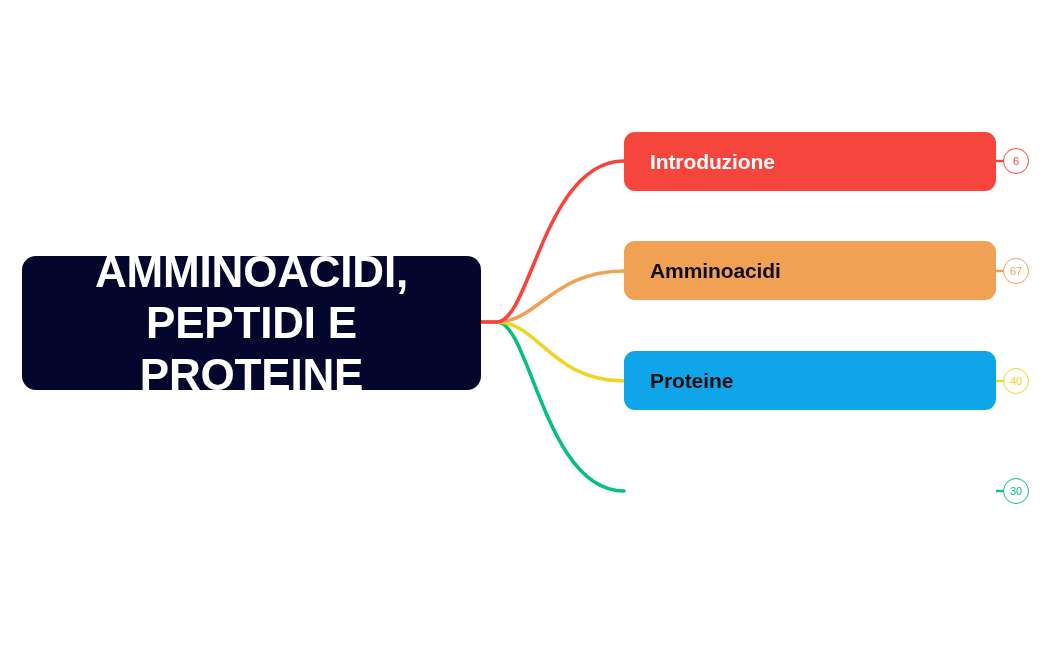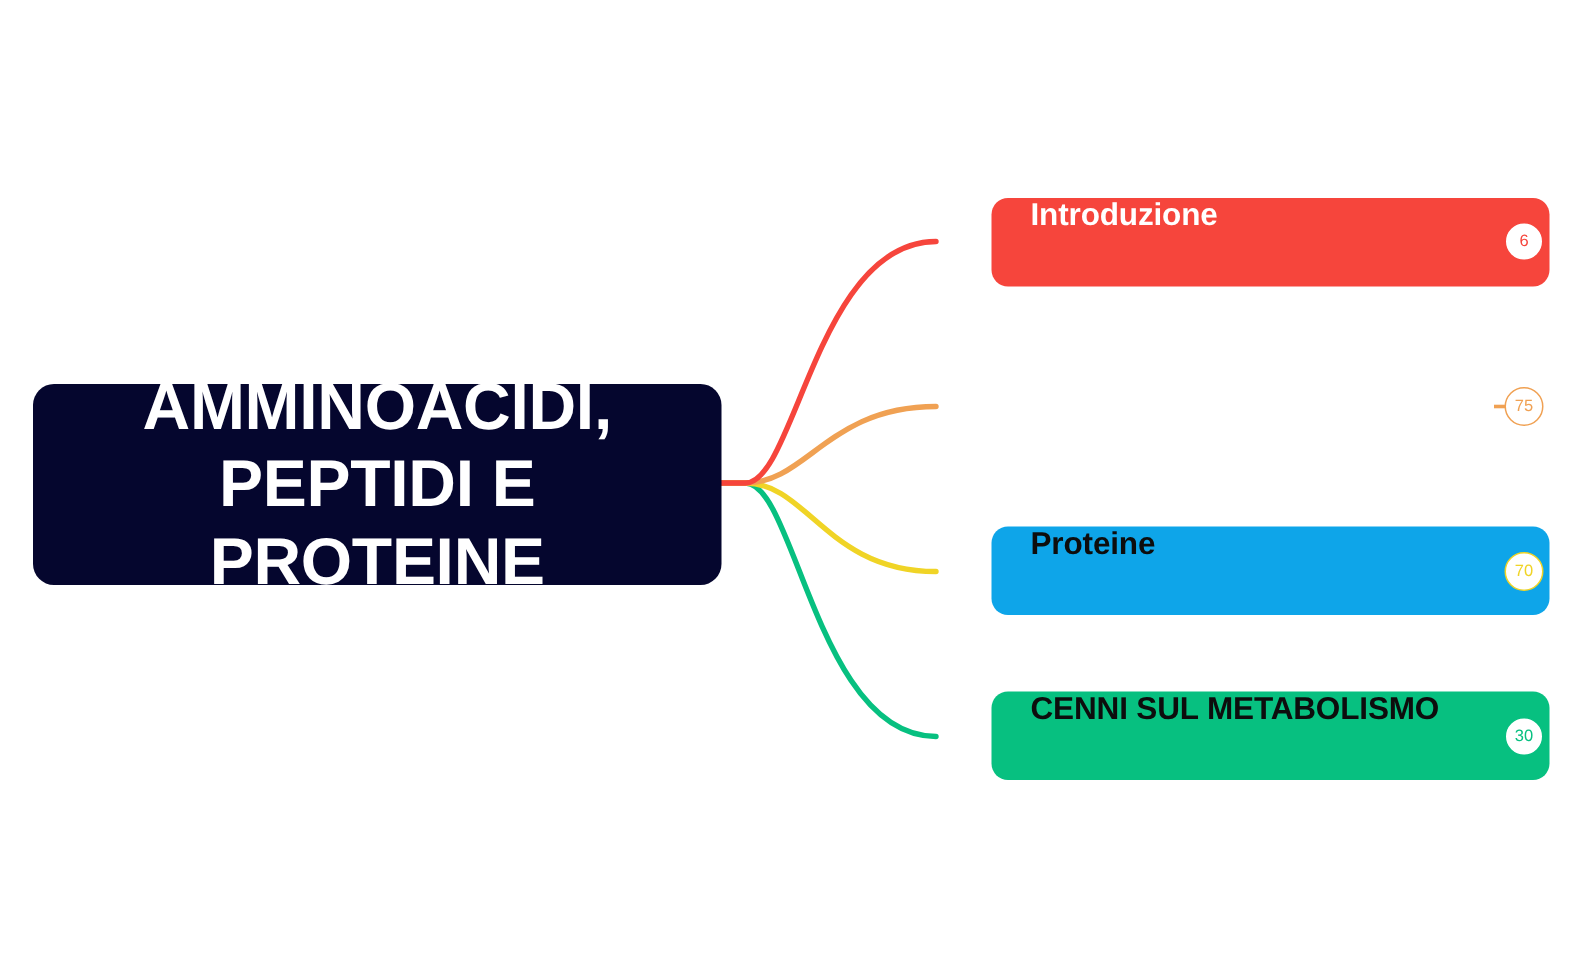--- a/index.html
+++ b/index.html
@@ -49,26 +49,26 @@
     font-weight: bold;
     line-height: 1.17;
     text-align: center;
     letter-spacing: -0.2px;
     white-space: pre-line;
   }
 
   
   .branch-node {
     position: absolute;
-    left: 661px;
+    left: 624px;
     width: 372px;
     height: 59px;
     border-radius: 11px;
     display: flex;
-    align-items: flex-start;
+    align-items: center;
     box-sizing: border-box;
     padding-left: 26px;
   }
   .branch-label {
     font-size: 21px;
     font-weight: bold;
     letter-spacing: -0.1px;
     white-space: nowrap;
   }
 
@@ -114,31 +114,31 @@
 PEPTIDI E PROTEINE</div>
   </div>
 
   <div class="branch-node" style="top:132px; background:#f6453c">
     <div class="branch-label" style="color:#ffffff">Introduzione</div>
   </div>
   <div class="count-badge" style="top:148px; color:#f6453c">
     <span>6</span>
   </div>
 
+  <div class="branch-node" style="top:241px; background:#f0a153">
+    <div class="branch-label" style="color:#0d0d0d">Amminoacidi</div>
+  </div>
   <div class="count-badge" style="top:258px; color:#f0a153">
-    <span>75</span>
+    <span>67</span>
   </div>
 
   <div class="branch-node" style="top:351px; background:#0ea5e9">
     <div class="branch-label" style="color:#0d0d0d">Proteine</div>
   </div>
   <div class="count-badge" style="top:368px; color:#f0d426">
-    <span>70</span>
+    <span>40</span>
   </div>
 
-  <div class="branch-node" style="top:461px; background:#07c080">
-    <div class="branch-label" style="color:#0d0d0d">CENNI SUL METABOLISMO</div>
-  </div>
   <div class="count-badge" style="top:478px; color:#07c080">
     <span>30</span>
   </div>
 
 </div>
 
 </body></html>

